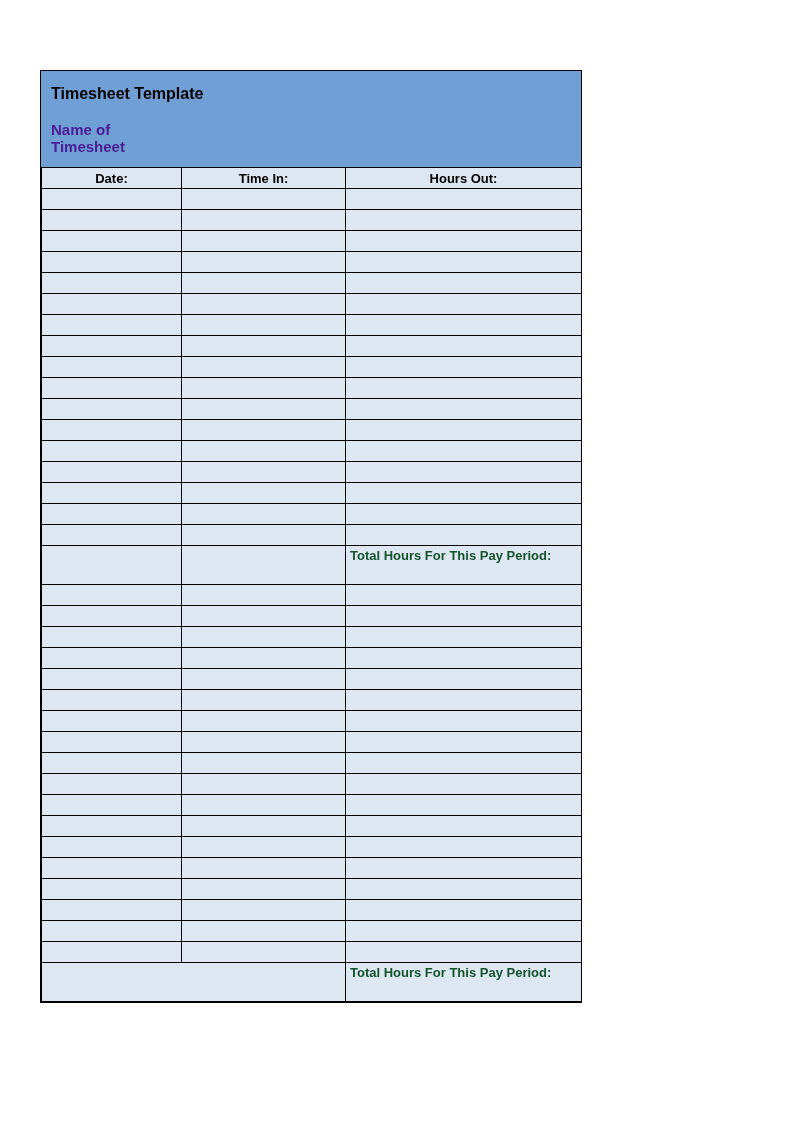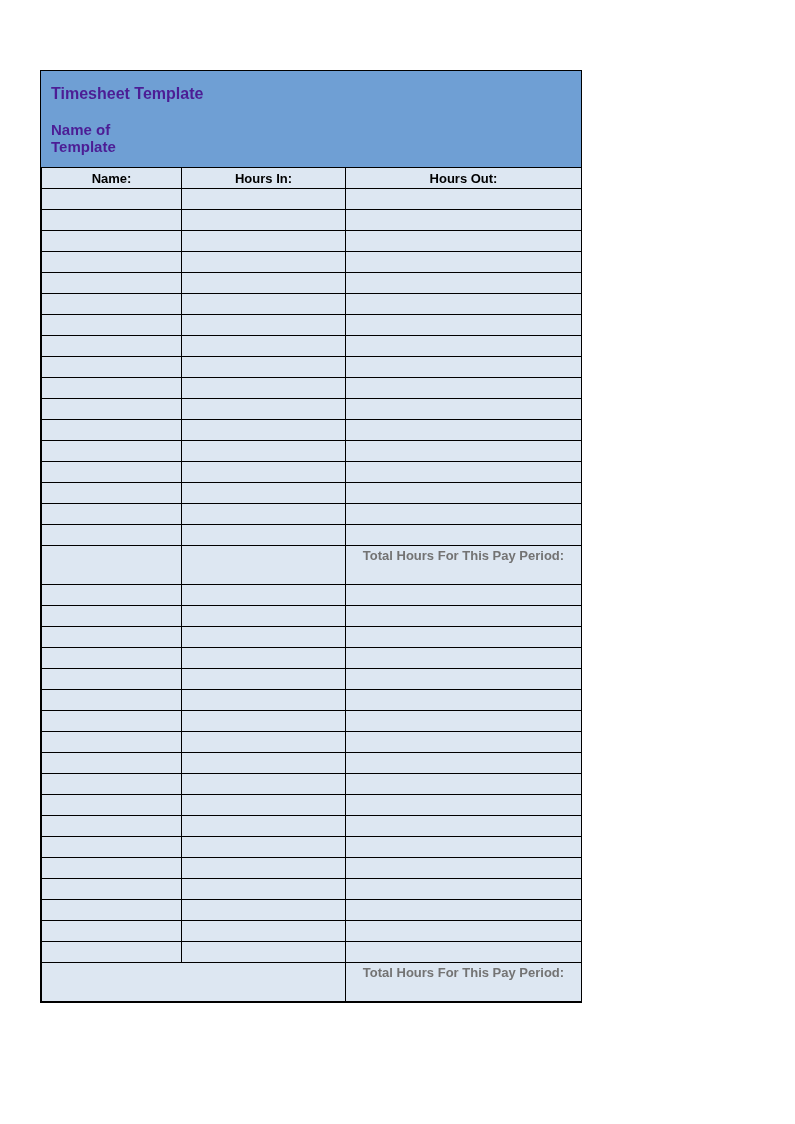--- a/index.html
+++ b/index.html
@@ -16,21 +16,21 @@
     }
     .header-block {
       background: #6f9fd4;
       padding: 14px 10px 4px 10px;
       min-height: 96px;
       box-sizing: border-box;
     }
     .header-title {
       font-weight: bold;
       font-size: 16px;
-      color: #4c1d95;
+      color: #000000;
       margin-bottom: 18px;
     }
     .header-sub {
       font-weight: bold;
       font-size: 15px;
       color: #4c1d95;
       line-height: 1.15;
     }
     table {
       border-collapse: collapse;
@@ -49,23 +49,23 @@
       font-weight: bold;
       text-align: center;
       height: 20px;
       vertical-align: middle;
     }
     col.c1 { width: 140px; }
     col.c2 { width: 164px; }
     col.c3 { width: 236px; }
     .total-cell {
       font-weight: bold;
-      color: #737373;
+      color: #14532d;
       font-size: 13px;
-      text-align: center;
+      text-align: left;
       padding: 2px 4px 2px 4px;
       height: 34px;
       line-height: 1.2;
     }
     .footer-row td {
       height: 34px;
     }
     .footer-row td.span2 {
       border-right: 1px solid #000;
     }
@@ -74,33 +74,33 @@
     }
   </style>
 </head>
 <body>
 
 <div class="sheet">
   <div class="header-block">
     <div class="header-title">Timesheet Template</div>
     <div class="header-sub">
       <span>Name of</span><br>
-      <span>Template</span>
+      <span>Timesheet</span>
     </div>
   </div>
   <table>
     <colgroup>
       <col class="c1">
         <col class="c2">
         <col class="c3">
     </colgroup>
     <thead>
       <tr>
-        <th>Name:</th>
-        <th>Hours In:</th>
+        <th>Date:</th>
+        <th>Time In:</th>
         <th>Hours Out:</th>
       </tr>
     </thead>
     <tbody id="tbody-main">
     <tr class="blank-row">
           <td></td>
           <td></td>
           <td></td>
         </tr>
         <tr class="blank-row">

